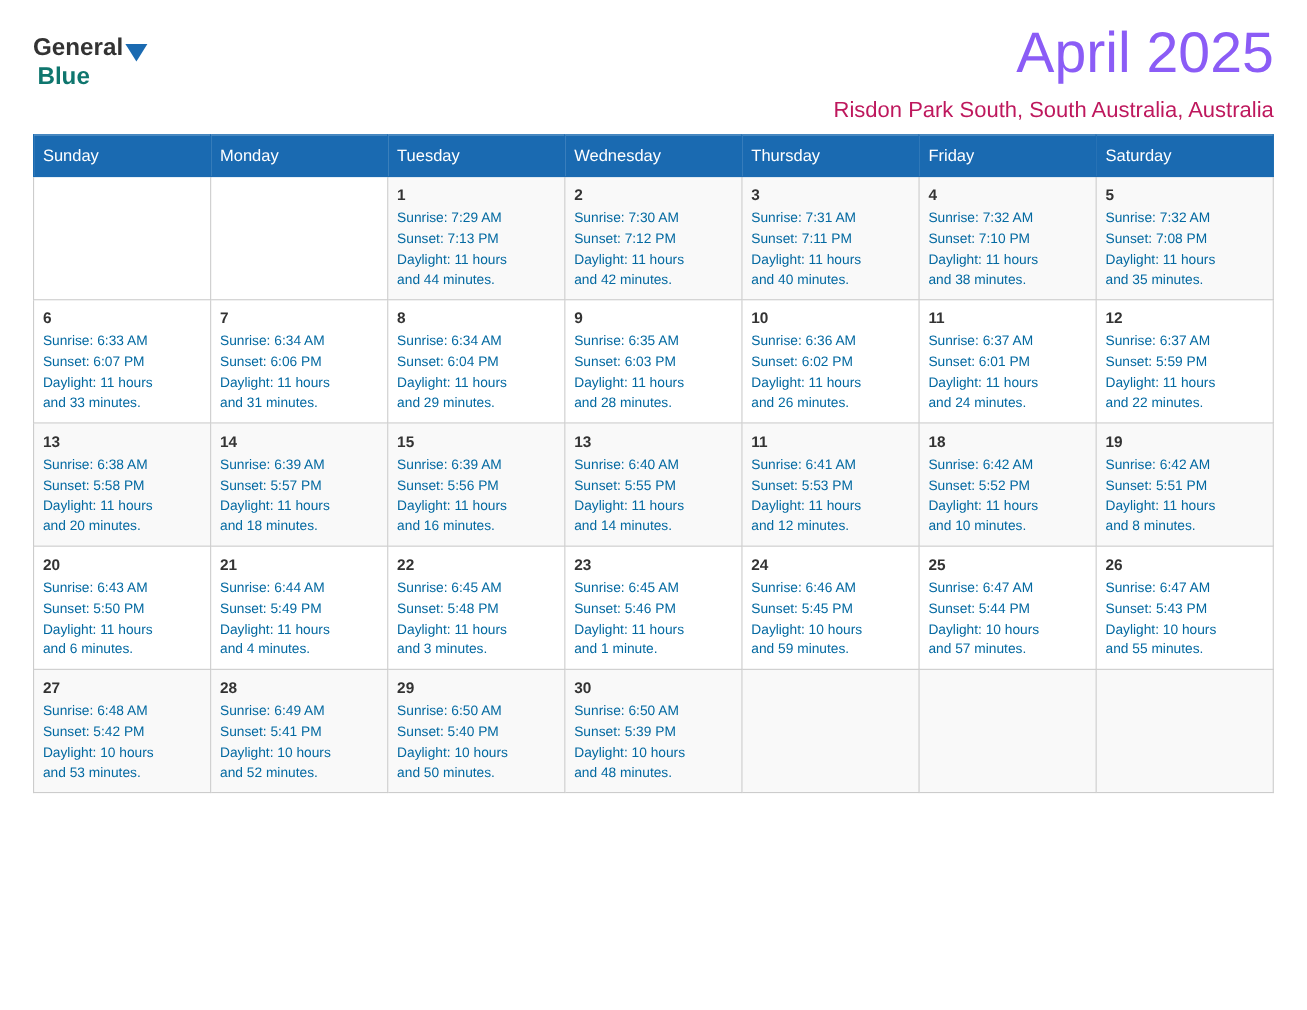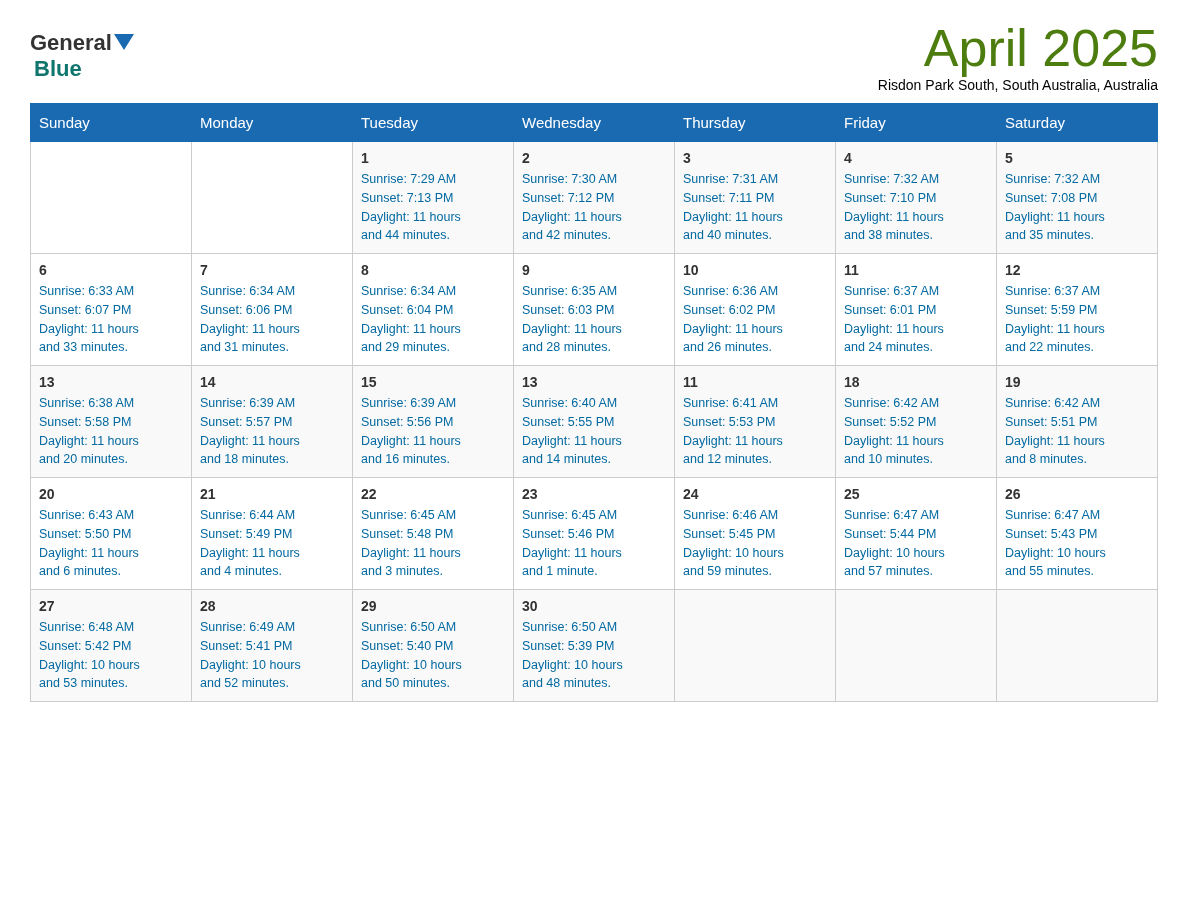--- a/index.html
+++ b/index.html
@@ -41,40 +41,40 @@
       border-top: 16px solid #1a6ab1;
       margin-left: 2px;
       margin-top: 4px;
     }
     .logo-block {
       display: flex;
       flex-direction: column;
     }
     .logo-row1 {
       display: flex;
-      align-items: flex-start;
+      align-items: flex-end;
     }
     .logo-row2 {
       display: flex;
       align-items: center;
       margin-left: 4px;
     }
     .title-block {
       text-align: right;
     }
     .month-title {
       font-size: 52px;
       font-weight: normal;
-      color: #4d7c0f;
+      color: #8b5cf6;
       line-height: 1.1;
     }
     .location-title {
-      font-size: 14px;
-      color: #000000;
-      margin-top: 0;
+      font-size: 20px;
+      color: #be185d;
+      margin-top: 12px;
     }
     .calendar {
       width: 100%;
       border-collapse: collapse;
       margin-top: 6px;
     }
     .calendar thead tr th {
       background-color: #1a6ab1;
       color: #fff;
       padding: 10px 8px;

